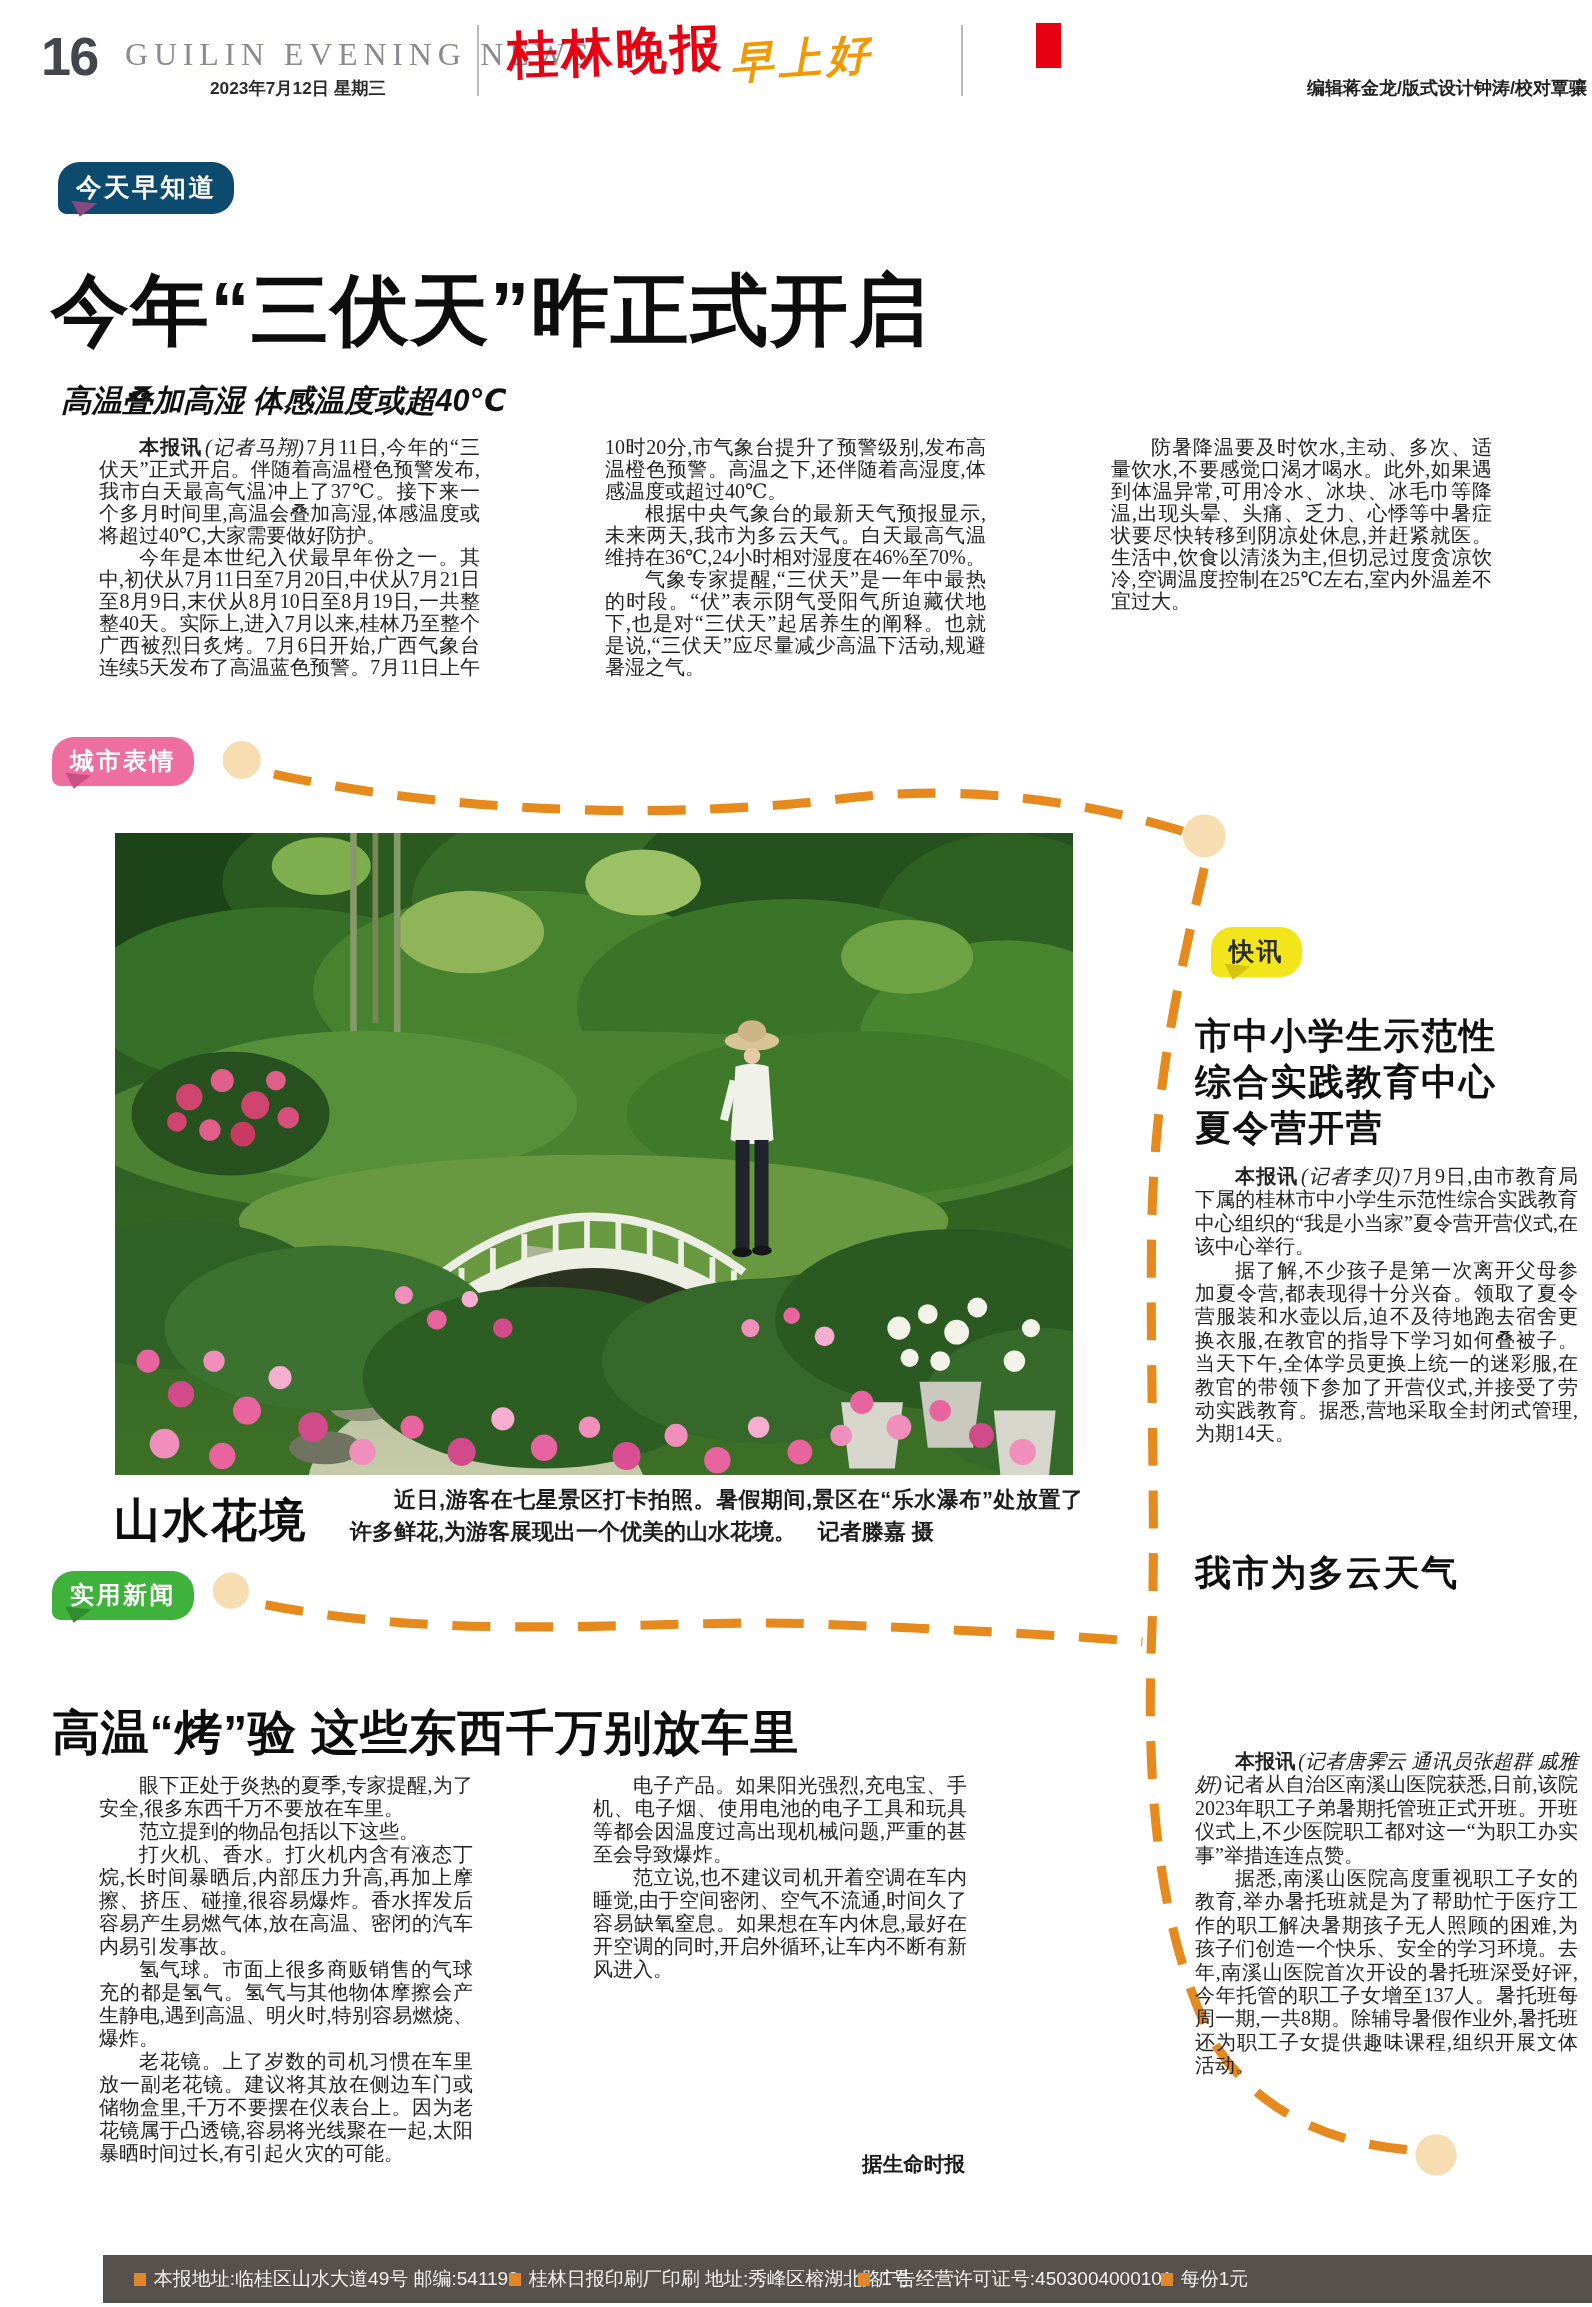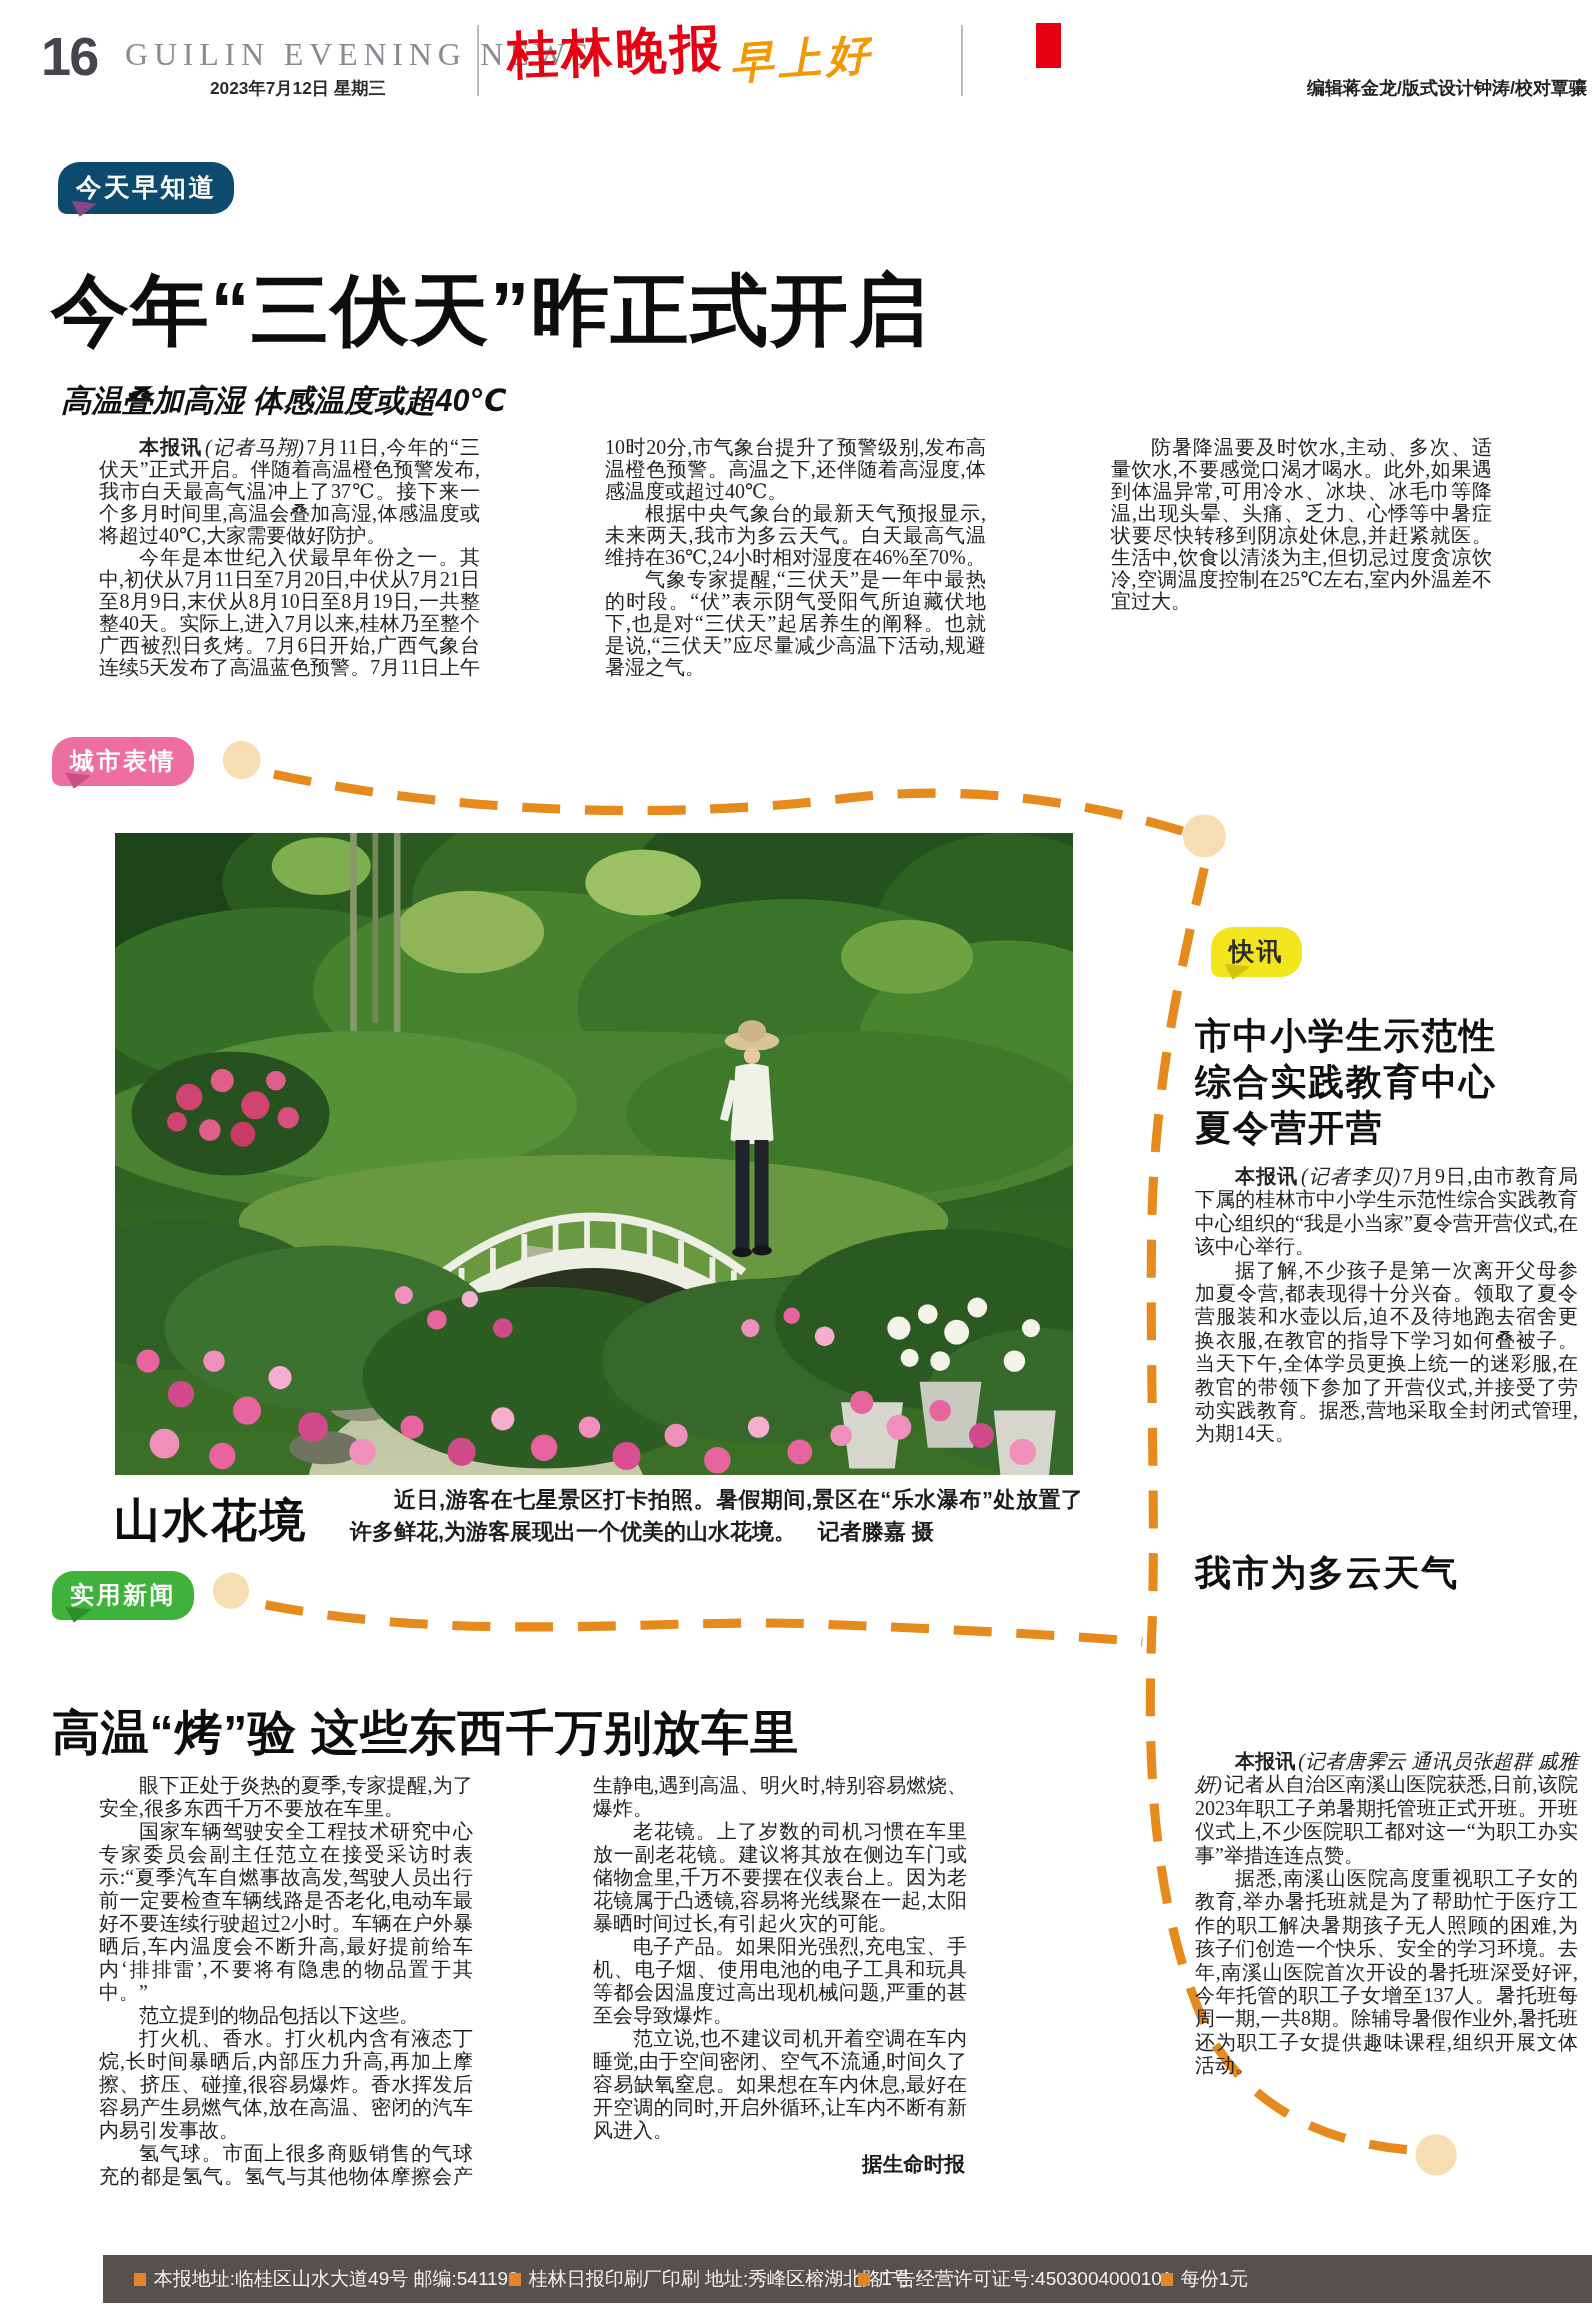--- a/index.html
+++ b/index.html
@@ -266,21 +266,20 @@
   <div class="rail rail-body" style="top:1750px;">
     <p><b class="lead-label">本报讯</b><span class="byline">(记者唐霁云 通讯员张超群 戚雅妍)</span><span>记者从自治区南溪山医院获悉,日前,该院2023年职工子弟暑期托管班正式开班。开班仪式上,不少医院职工都对这一“为职工办实事”举措连连点赞。</span></p>
   <p>据悉,南溪山医院高度重视职工子女的教育,举办暑托班就是为了帮助忙于医疗工作的职工解决暑期孩子无人照顾的困难,为孩子们创造一个快乐、安全的学习环境。去年,南溪山医院首次开设的暑托班深受好评,今年托管的职工子女增至137人。暑托班每周一期,一共8期。除辅导暑假作业外,暑托班还为职工子女提供趣味课程,组织开展文体活动。</p>
     </div>
 
   <div class="badge badge-green" style="left:52px;top:1571px;">实用新闻</div>
   <h2 class="abs practical-headline sans">高温“烤”验 这些东西千万别放车里</h2>
 
   <div id="practical-body" class="abs cols">
       <p>眼下正处于炎热的夏季,专家提醒,为了安全,很多东西千万不要放在车里。</p>
-      <p>国家车辆驾驶安全工程技术研究中心专家委员会副主任范立在接受采访时表示:“夏季汽车自燃事故高发,驾驶人员出行前一定要检查车辆线路是否老化,电动车最好不要连续行驶超过2小时。车辆在户外暴晒后,车内温度会不断升高,最好提前给车内‘排排雷’,不要将有隐患的物品置于其中。”</p>
       <p>范立提到的物品包括以下这些。</p>
       <p>打火机、香水。打火机内含有液态丁烷,长时间暴晒后,内部压力升高,再加上摩擦、挤压、碰撞,很容易爆炸。香水挥发后容易产生易燃气体,放在高温、密闭的汽车内易引发事故。</p>
       <p>氢气球。市面上很多商贩销售的气球充的都是氢气。氢气与其他物体摩擦会产生静电,遇到高温、明火时,特别容易燃烧、爆炸。</p>
       <p>老花镜。上了岁数的司机习惯在车里放一副老花镜。建议将其放在侧边车门或储物盒里,千万不要摆在仪表台上。因为老花镜属于凸透镜,容易将光线聚在一起,太阳暴晒时间过长,有引起火灾的可能。</p>
       <p>电子产品。如果阳光强烈,充电宝、手机、电子烟、使用电池的电子工具和玩具等都会因温度过高出现机械问题,严重的甚至会导致爆炸。</p>
       <p>范立说,也不建议司机开着空调在车内睡觉,由于空间密闭、空气不流通,时间久了容易缺氧窒息。如果想在车内休息,最好在开空调的同时,开启外循环,让车内不断有新风进入。</p>
     </div>
   <div class="abs credit-line" style="left:569px;top:2150px;width:396px;font-size:20.6px;z-index:4;">据生命时报</div>
 
   <div class="abs footer-bar">

